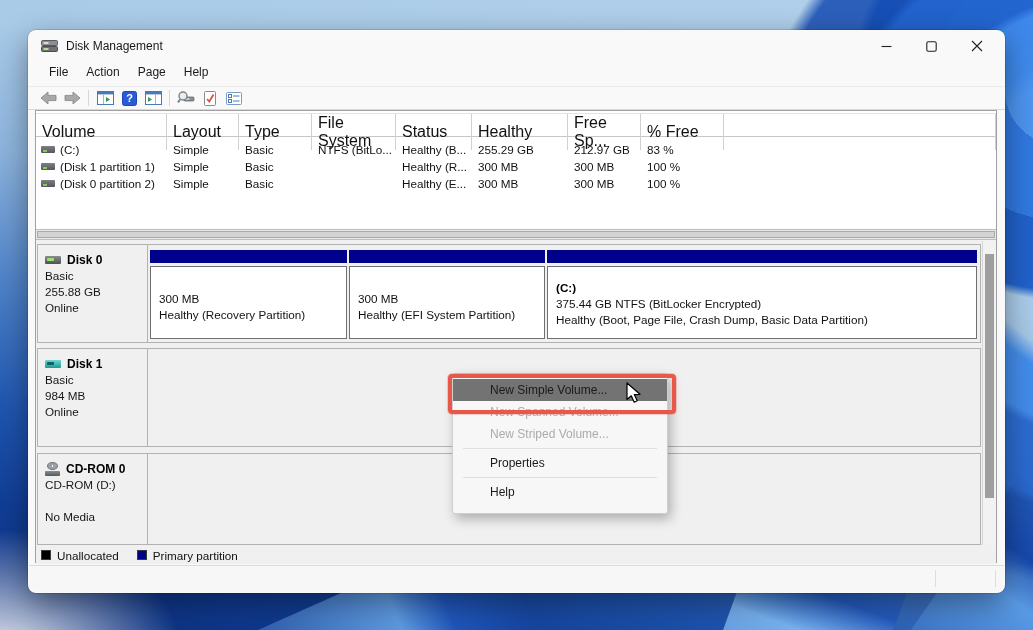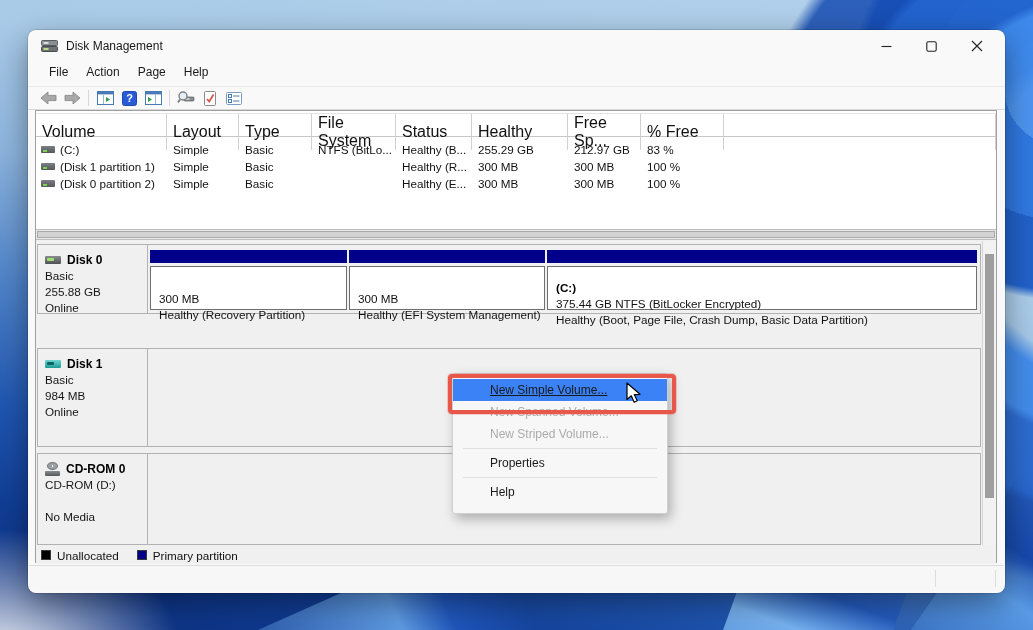--- a/index.html
+++ b/index.html
@@ -60,21 +60,21 @@
   .vol-ico::after { content:""; position:absolute; left:2px; bottom:1px; width:4px; height:2px; background:#7fd14a; }
 
   
   .h-split { position:absolute; left:0; top:118px; width:960px; height:11px; background:#e9e9e9; border-top:1px solid #bdbdbd; border-bottom:1px solid #bdbdbd; }
   .h-split .thumb { position:absolute; left:1px; top:1px; right:1px; bottom:1px; background:#d3d3d3; border:1px solid #aaaaaa; }
 
   
   .graph-pane { position:absolute; left:0; top:129px; width:960px; height:306px; background:#f0f0f0; }
 
   .disk-row { position:absolute; left:1px; width:944px; background:#f0f0f0; border:1px solid #b2b2b2; }
-  .row-disk0 { top:4px;  height:70px; }
+  .row-disk0 { top:4px;  height:99px; }
   .row-disk1 { top:108px; height:99px; }
   .row-cdrom { top:213px; height:92px; }
   .disk-label { position:absolute; left:0; top:0; bottom:0; width:110px; border-right:1px solid #b2b2b2; padding:7px 0 0 7px; }
   .disk-name-line { display:flex; align-items:center; gap:6px; height:16px; }
   .disk-name { font-weight:bold; font-size:12px; color:#000; }
   .disk-sub { font-size:11.7px; color:#161616; line-height:16px; }
   .hdd-ico { width:16px; height:8px; background:linear-gradient(#8a8d90,#4e5154); border-radius:1px; position:relative; }
   .hdd-ico::after { content:""; position:absolute; left:2px; top:2px; width:7px; height:3px; background:#9be06a; border-radius:1px; }
   .hdd-ico.teal { background:linear-gradient(#6fd6d2,#1d9a96); }
   .hdd-ico.teal::after { background:#0e6360; }
@@ -103,21 +103,21 @@
   
   .statusbar { position:absolute; left:1px; right:1px; bottom:2px; height:26px; background:#f7f7f7; border-top:1px solid #dcdcdc;
     border-radius:0 0 7px 7px; }
   .sb-div { position:absolute; top:4px; bottom:4px; width:1px; background:#dddddd; }
 
   
   .ctx-menu { position:absolute; left:424px; top:343px; width:216px; height:141px; background:#f7f7f7;
     border:1px solid #cfcfcf; border-radius:3px; box-shadow:3px 5px 12px rgba(0,0,0,.28); z-index:40; padding-top:5px; }
   .ctx-item { height:22px; line-height:22px; padding-left:37px; font-size:12px; color:#1a1a1a; white-space:nowrap; }
   .ctx-item.disabled { color:#ababab; }
-  .ctx-item.hover { background:#3b82f6;text-decoration:underline; }
+  .ctx-item.hover { background:#737373; }
   .ctx-sep { height:1px; background:#e0e0e0; margin:3px 10px; }
 
   
   .hl-box { position:absolute; left:420px; top:344px; width:228px; height:40px; border:4px solid #e8584a; border-radius:4px;
     z-index:50; pointer-events:none; box-shadow:0 0 0 1px rgba(232,88,74,.25); }
 
   
   .cursor { position:absolute; left:597px; top:352px; z-index:60; }
 </style>
 </head>
@@ -305,21 +305,21 @@
           <div class="part-bar" style="background:#00008b;"></div>
           <div class="part-body">
             <div class="part-line">300 MB</div>
             <div class="part-line">Healthy (Recovery Partition)</div>
           </div>
         </div>
         <div class="part-block" style="left:311px; width:196px;">
           <div class="part-bar" style="background:#00008b;"></div>
           <div class="part-body">
             <div class="part-line">300 MB</div>
-            <div class="part-line">Healthy (EFI System Management)</div>
+            <div class="part-line">Healthy (EFI System Partition)</div>
           </div>
         </div>
         <div class="part-block" style="left:509px; width:430px;">
           <div class="part-bar" style="background:#00008b;"></div>
           <div class="part-body cbody">
             <div class="part-title">(C:)</div>
             <div class="part-line">375.44 GB NTFS (BitLocker Encrypted)</div>
             <div class="part-line">Healthy (Boot, Page File, Crash Dump, Basic Data Partition)</div>
           </div>
         </div>

